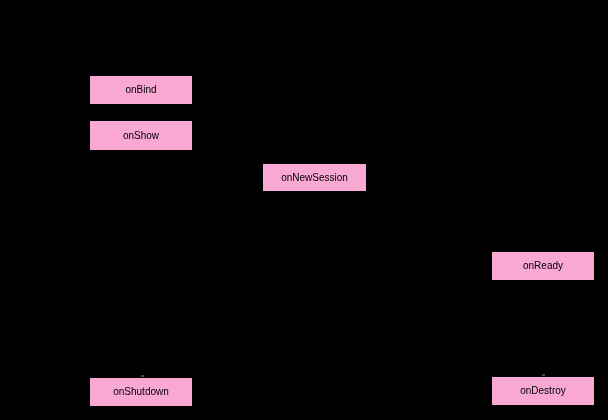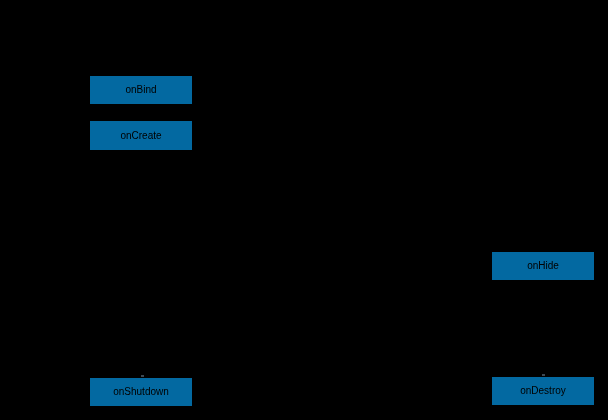--- a/index.html
+++ b/index.html
@@ -11,21 +11,21 @@
     position: relative;
     width: 608px;
     height: 420px;
     background: #000000;
     overflow: hidden;
     font-family: "Liberation Sans", sans-serif;
   }
   .node {
     position: absolute;
     box-sizing: border-box;
-    background: #0369a1;
+    background: #f9a8d4;
     border: 1px solid #000000;
     display: flex;
     align-items: center;
     justify-content: center;
     color: #000000;
     font-size: 10px;
     line-height: 1;
     text-align: left;
   }
   
@@ -50,27 +50,30 @@
 </head>
 <body>
 
 <div class="canvas">
 
   <div class="node n-onbind">
     <span>onBind</span>
   </div>
 
   <div class="node n-onready">
-    <span>onCreate</span>
+    <span>onShow</span>
+  </div>
+
+  <div class="node n-onnewsession">
+    <span>onNewSession</span>
   </div>
 
 
-
   <div class="node n-onshow">
-    <span>onHide</span>
+    <span>onReady</span>
   </div>
 
 
   <div class="node n-onshutdown">
     <span>onShutdown</span>
   </div>
 
   <div class="node n-ondestroy">
     <span>onDestroy</span>
   </div>

